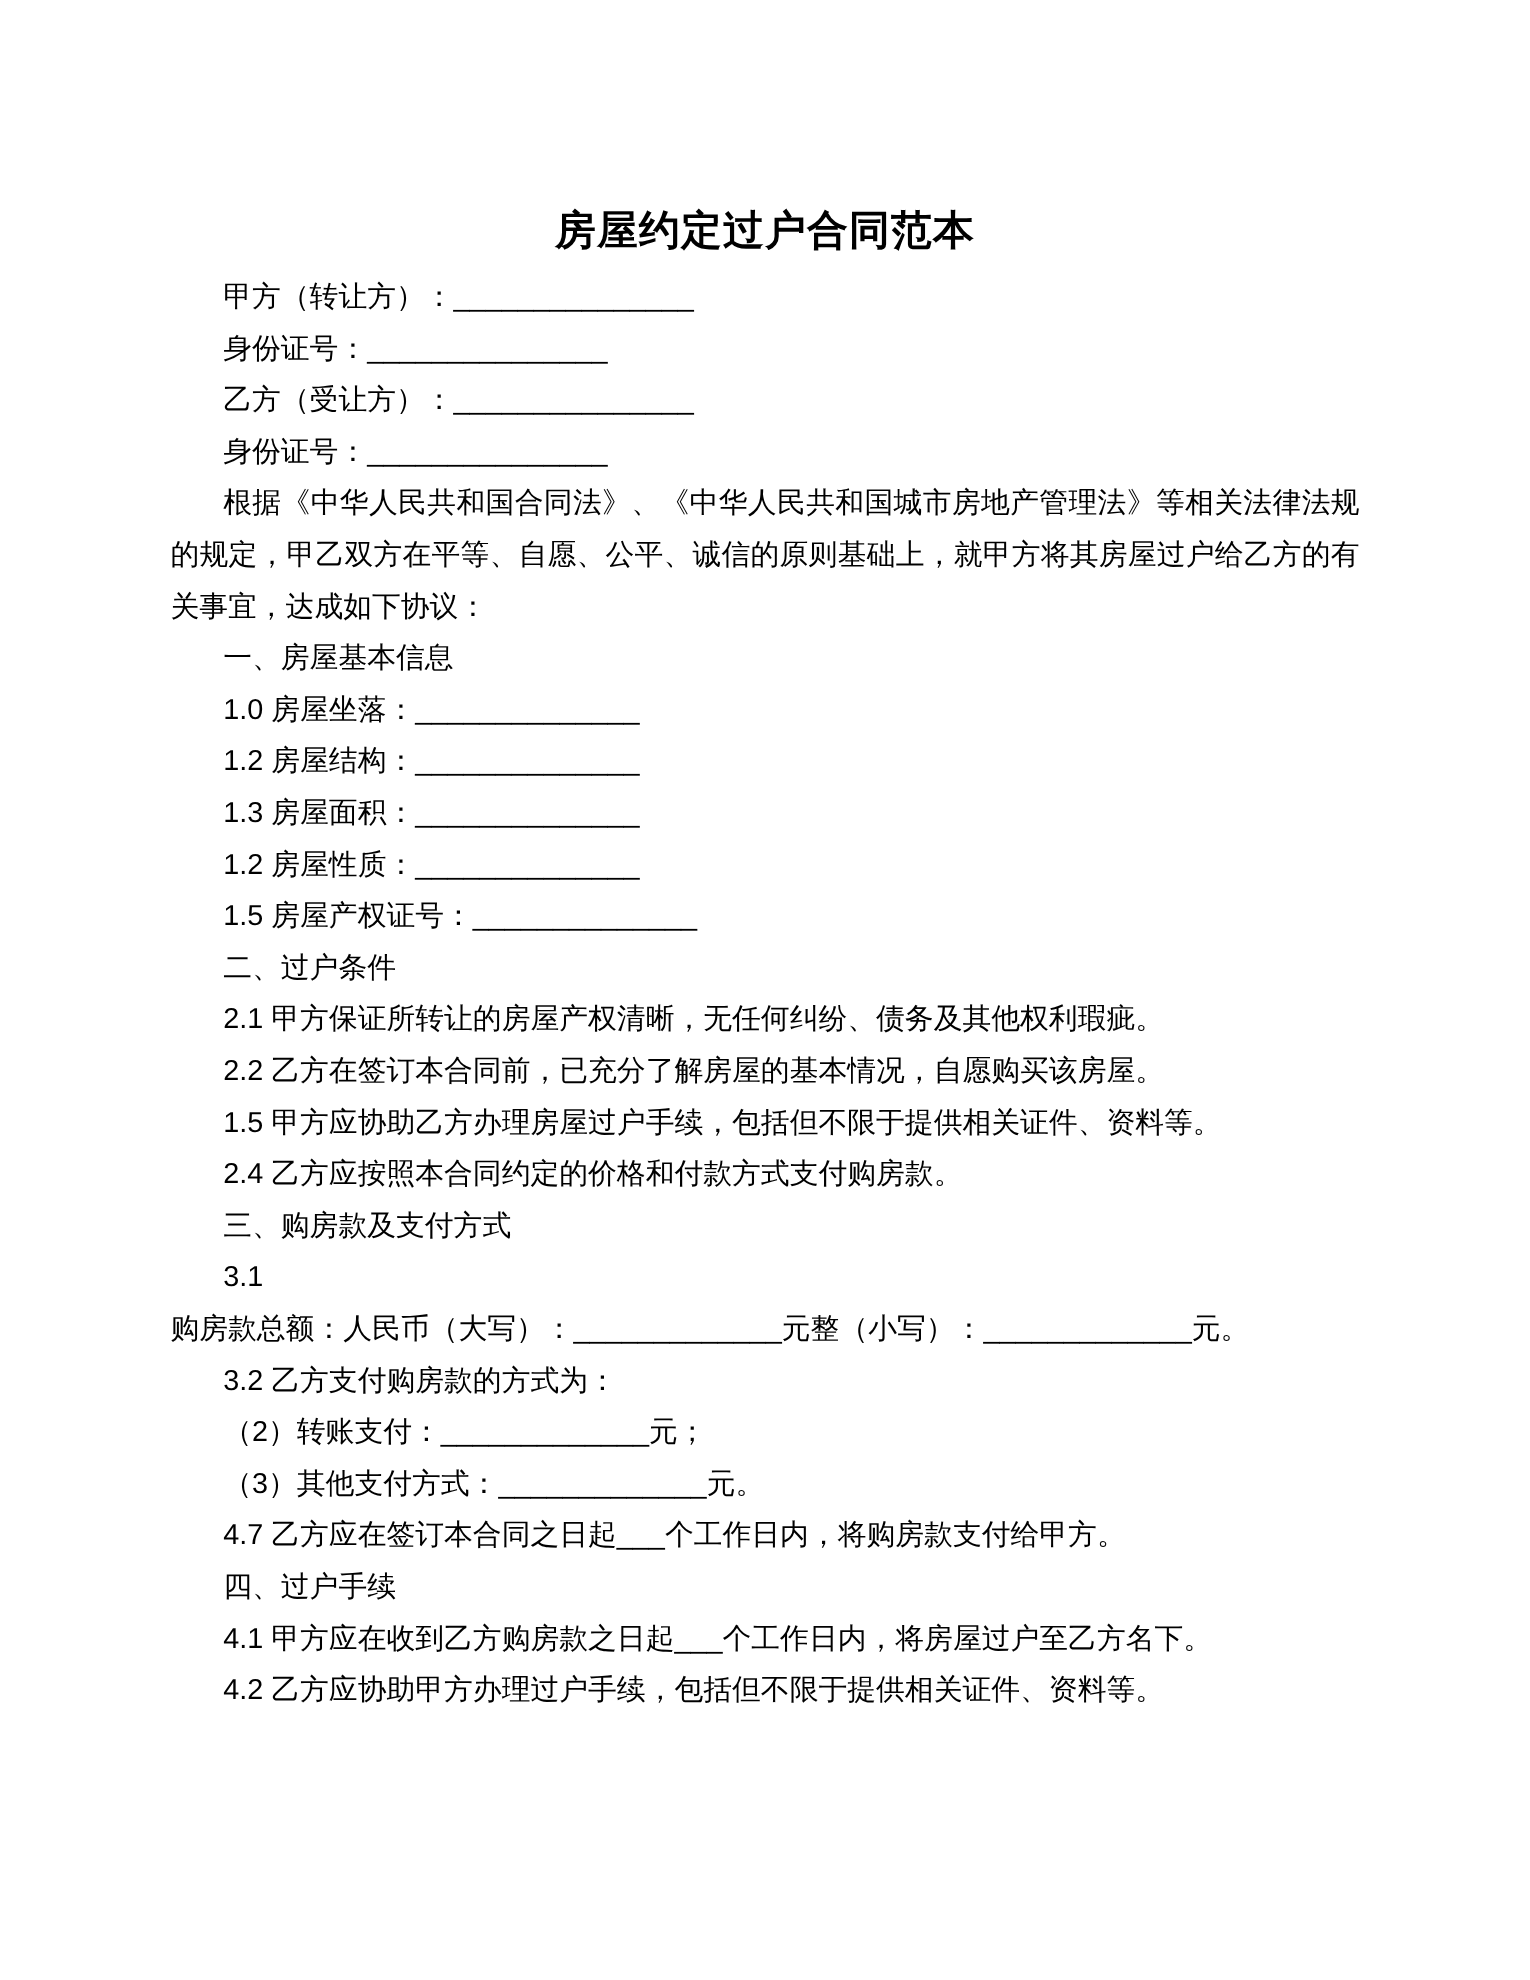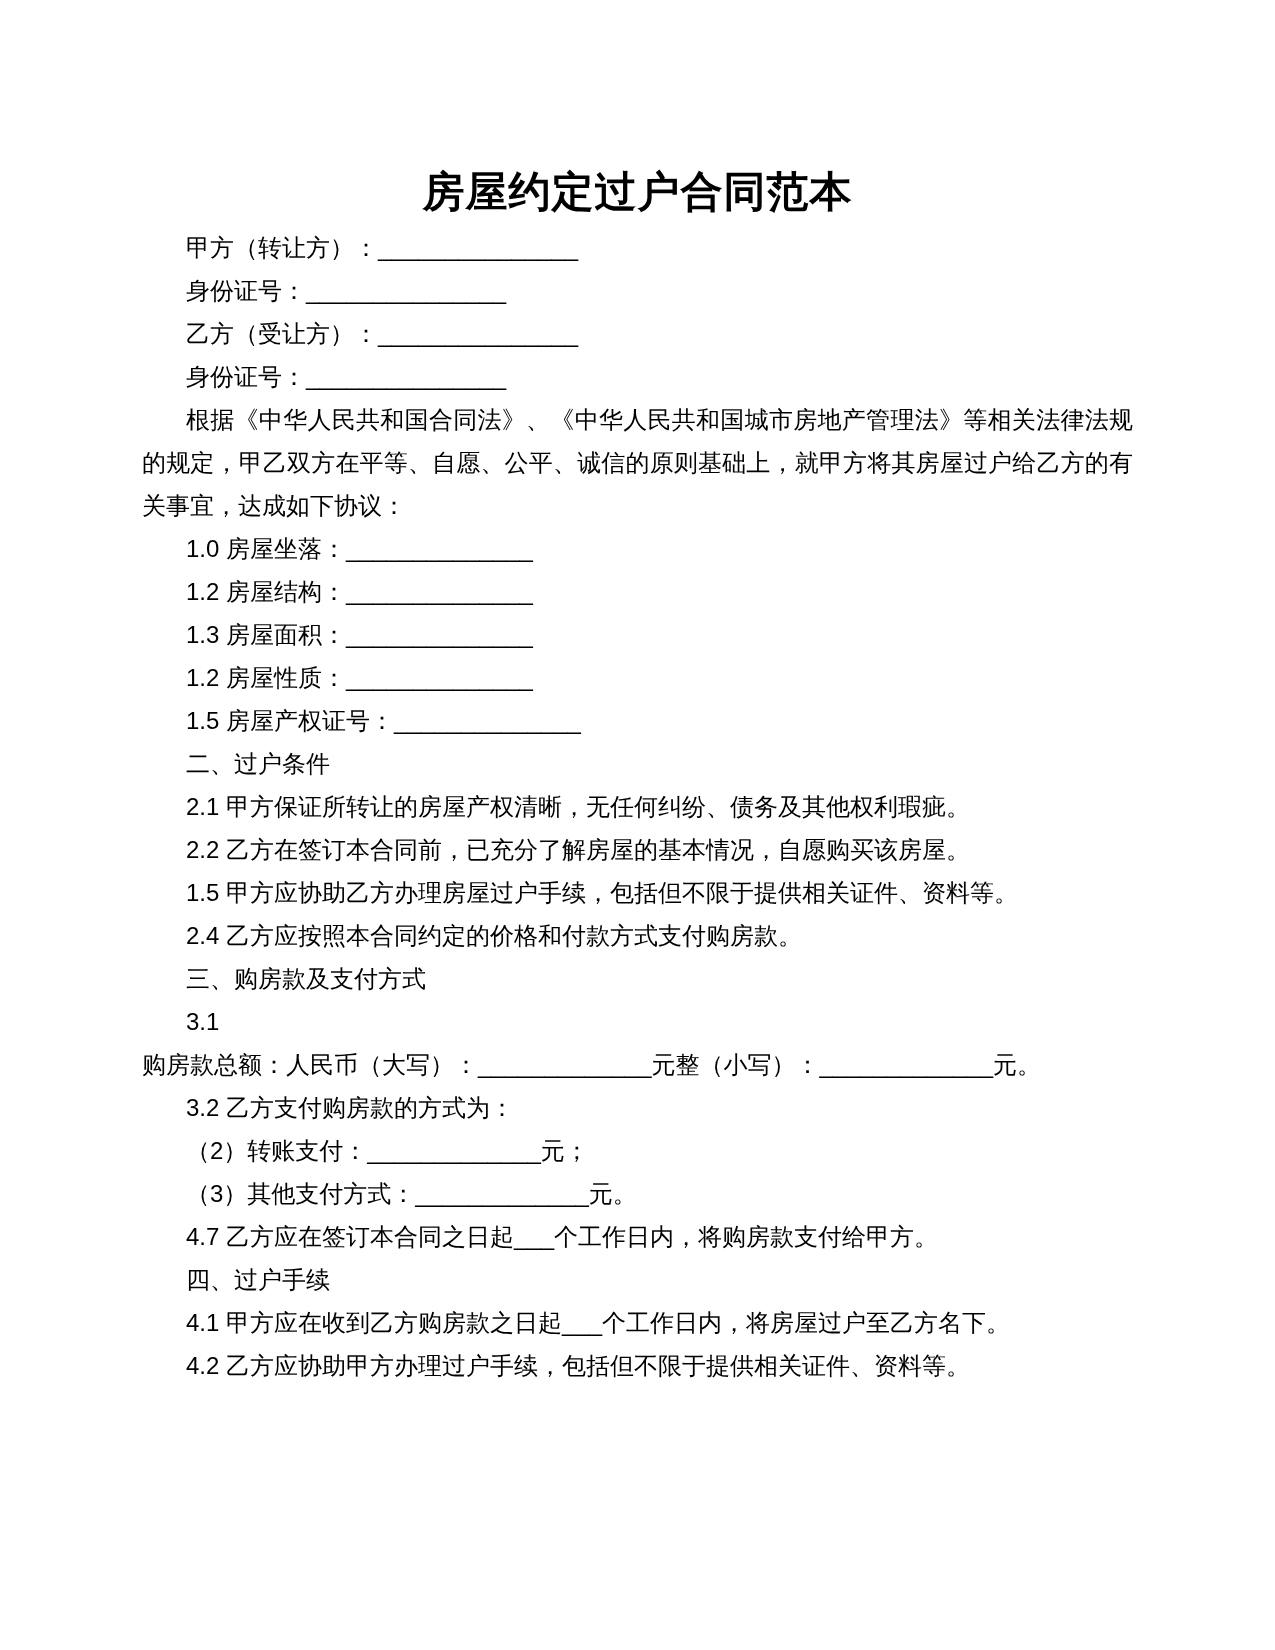--- a/index.html
+++ b/index.html
@@ -14,21 +14,21 @@
     margin: 0 auto;
     box-sizing: border-box;
     padding: 170px 142px 0 142px;
     background: #ffffff;
     color: #000000;
     font-family: "Liberation Sans", "DejaVu Sans", sans-serif;
     overflow: hidden;
   }
   .doc-title {
     margin: 0 0 12px 0;
-    font-size: 42px;
+    font-size: 34px;
     line-height: 44px;
     font-weight: 700;
     text-align: center;
     letter-spacing: 1px;
     color: #000000;
   }
   .doc-body p.line {
     margin: 0;
     font-size: 24px;
     line-height: 43px;
@@ -47,20 +47,21 @@
 <div class="page">
   <h1 class="doc-title">房屋约定过户合同范本</h1>
 
   <div class="doc-body">
 
   <p class="line indent" style="">甲方（转让方）：_______________</p>
       <p class="line indent" style="">身份证号：_______________</p>
       <p class="line indent" style="">乙方（受让方）：_______________</p>
       <p class="line indent" style="">身份证号：_______________</p>
       <p class="line indent" style="">根据《中华人民共和国合同法》、《中华人民共和国城市房地产管理法》等相关法律法规的规定，甲乙双方在平等、自愿、公平、诚信的原则基础上，就甲方将其房屋过户给乙方的有关事宜，达成如下协议：</p>
+      <p class="line indent" style="">一、房屋基本信息</p>
       <p class="line indent" style="">1.0 房屋坐落：______________</p>
       <p class="line indent" style="">1.2 房屋结构：______________</p>
       <p class="line indent" style="">1.3 房屋面积：______________</p>
       <p class="line indent" style="">1.2 房屋性质：______________</p>
       <p class="line indent" style="">1.5 房屋产权证号：______________</p>
       <p class="line indent" style="">二、过户条件</p>
       <p class="line indent" style="">2.1 甲方保证所转让的房屋产权清晰，无任何纠纷、债务及其他权利瑕疵。</p>
       <p class="line indent" style="">2.2 乙方在签订本合同前，已充分了解房屋的基本情况，自愿购买该房屋。</p>
       <p class="line indent" style="">1.5 甲方应协助乙方办理房屋过户手续，包括但不限于提供相关证件、资料等。</p>
       <p class="line indent" style="">2.4 乙方应按照本合同约定的价格和付款方式支付购房款。</p>

